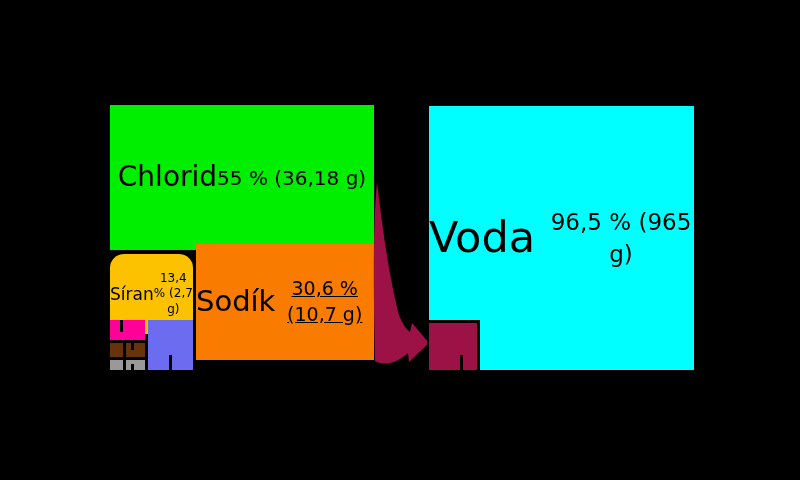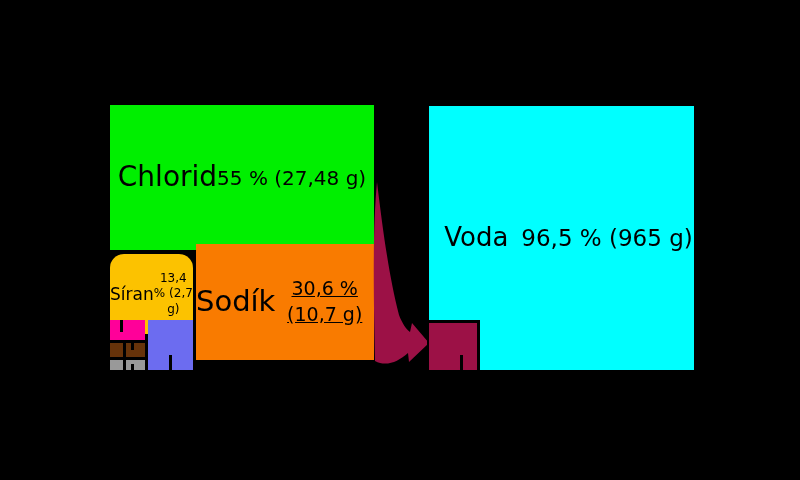--- a/index.html
+++ b/index.html
@@ -12,33 +12,33 @@
     position:absolute; display:flex; flex-direction:row;
     align-items:center; justify-content:center; text-align:center;
     box-sizing:border-box;
   }
   .title-lg { font-size:28px; line-height:1.15; }
   .sub-lg   { font-size:20px; line-height:1.3; }
   .title-md { font-size:29px; line-height:1.15; }
   .sub-md   { font-size:19px; line-height:1.35;text-decoration:underline; }
   .title-sm { font-size:17px; line-height:1.2; }
   .sub-sm   { font-size:12px; line-height:1.3; }
-  .title-xl { font-size:26px; line-height:1.15;margin-left:14px; }
+  .title-xl { font-size:43px; line-height:1.15; }
   .sub-xl   { font-size:23px; line-height:1.4;margin-left:13px; }
   .tick { position:absolute; background:#000; }
   .arrow-svg { position:absolute; left:0; top:0; width:800px; height:480px; pointer-events:none; }
 </style>
 </head>
 <body>
 
 <div class="stage">
 
   <div class="cell" style="left: 110px; top: 105px; width: 264px; height: 145px; background-color: rgb(0, 239, 0);">
     <div class="title-lg">Chlorid</div>
-    <div class="sub-lg">55 % (27,48 g)</div>
+    <div class="sub-lg">55 % (36,18 g)</div>
   </div>
 
   <div class="cell" style="left: 110px; top: 254px; width: 83px; height: 80px; background-color: rgb(252, 194, 0); border-radius: 14px;">
     <div class="title-sm">Síran</div>
     <div class="sub-sm">13,4 % (2,7 g)</div>
   </div>
 
   <div class="cell" style="left: 196px; top: 244px; width: 178px; height: 116px; background-color: rgb(249, 123, 0);">
     <div class="title-md">Sodík</div>
     <div class="sub-md">30,6 % (10,7 g)</div>

